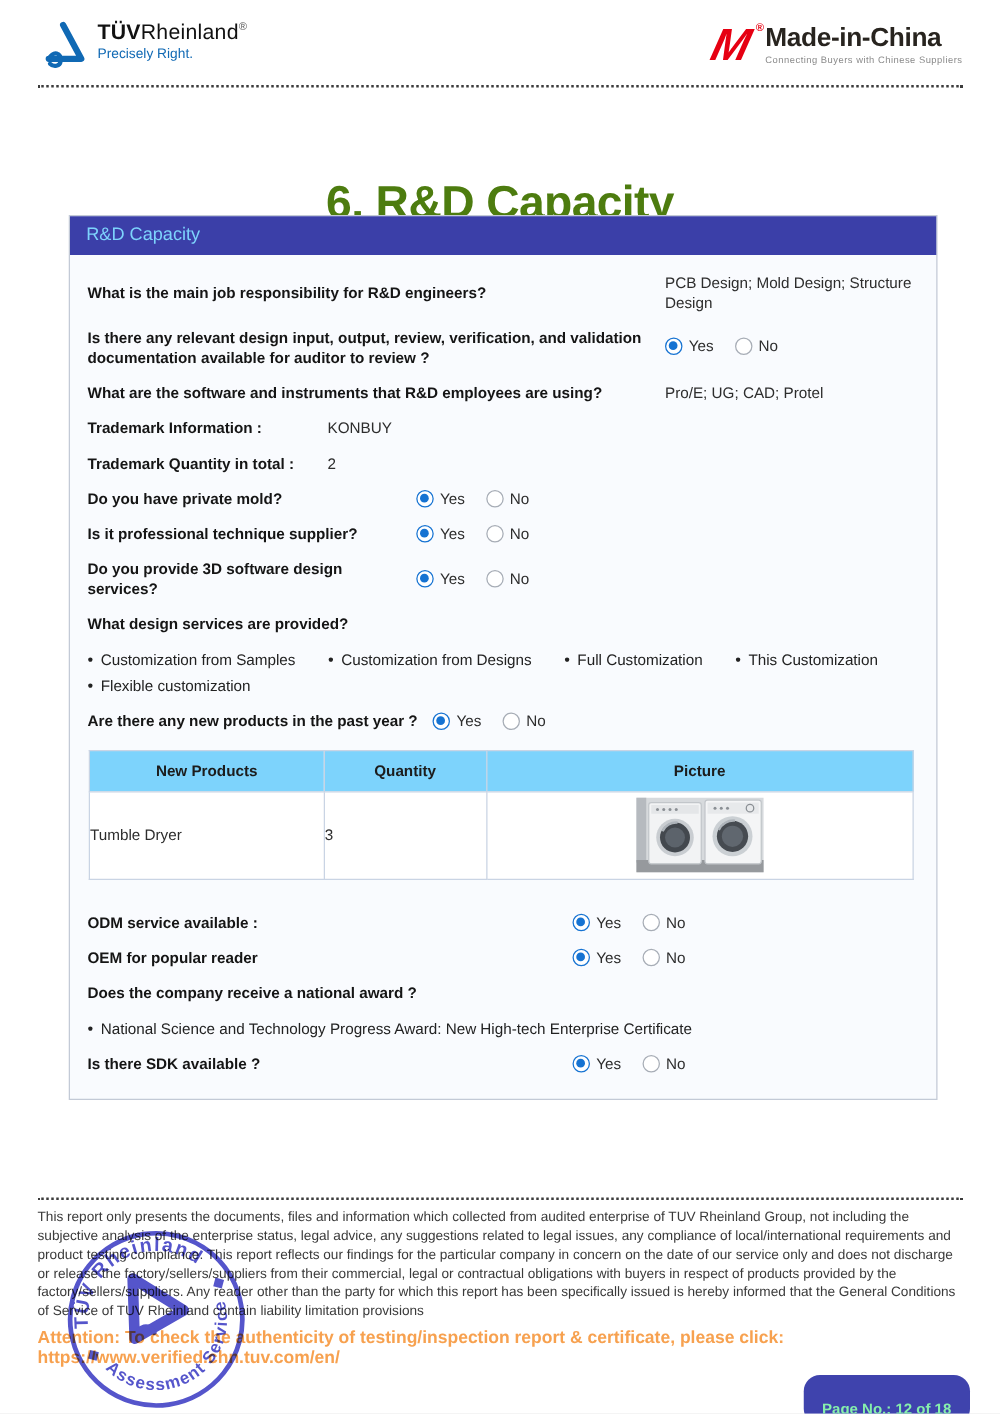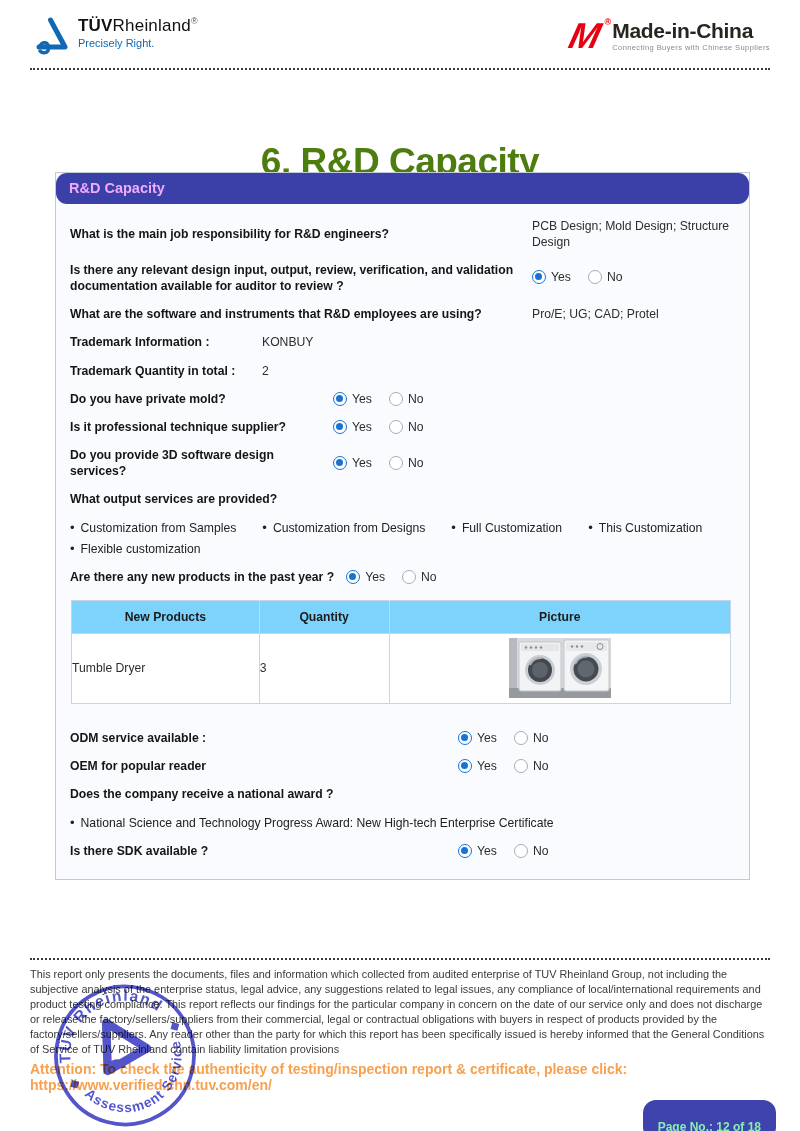--- a/index.html
+++ b/index.html
@@ -37,23 +37,22 @@
     letter-spacing:-.5px;
     margin-top:39px;
   }
 
   
   .panel {
     position:absolute; top:172px; left:55px; width:695px;
     border:1px solid #c3cad6; background:#f9fbfe;
   }
   .panel-hdr {
-    background:#3b3fa8; color:#f0abfc; font-size:14.5px; font-weight:bold;
+    background:#3b3fa8; color:#7dd3fc; font-size:14.5px; font-weight:normal;
     padding:7px 13px 8px;
-    border-radius:11px;
   }
   .panel-body { padding:14px 14px 16px; font-size:12.2px; }
   .row { margin-bottom:12px; line-height:1.32; }
   .q { font-weight:bold; color:#151515; }
   .a { font-weight:normal; color:#2d2d2d; }
   .qrow { display:flex; align-items:center; }
   .w-right .q { width:462px; }
   .w-right .a { width:200px; }
   .w-mid .q { width:263px; }
   .w-odm .q { width:388px; }
@@ -188,21 +187,21 @@
       <div class="row qrow w-mid">
         <div class="q">Do you provide 3D software design services?</div>
         <span class="radio-group">
           <span class="radio selected"></span>
           <span class="radio-label">Yes</span>
           <span class="radio"></span>
           <span class="radio-label">No</span>
         </span>
       </div>
 
-      <div class="row q">What output services are provided?</div>
+      <div class="row q">What design services are provided?</div>
 
       <div class="row bullets">
         <span class="bullet-item">Customization from Samples</span>
         <span class="bullet-item">Customization from Designs</span>
         <span class="bullet-item">Full Customization</span>
         <span class="bullet-item">This Customization</span>
         <span class="bullet-item" style="flex-basis:100%;">Flexible customization</span>
       </div>
 
       <div class="row qrow">

